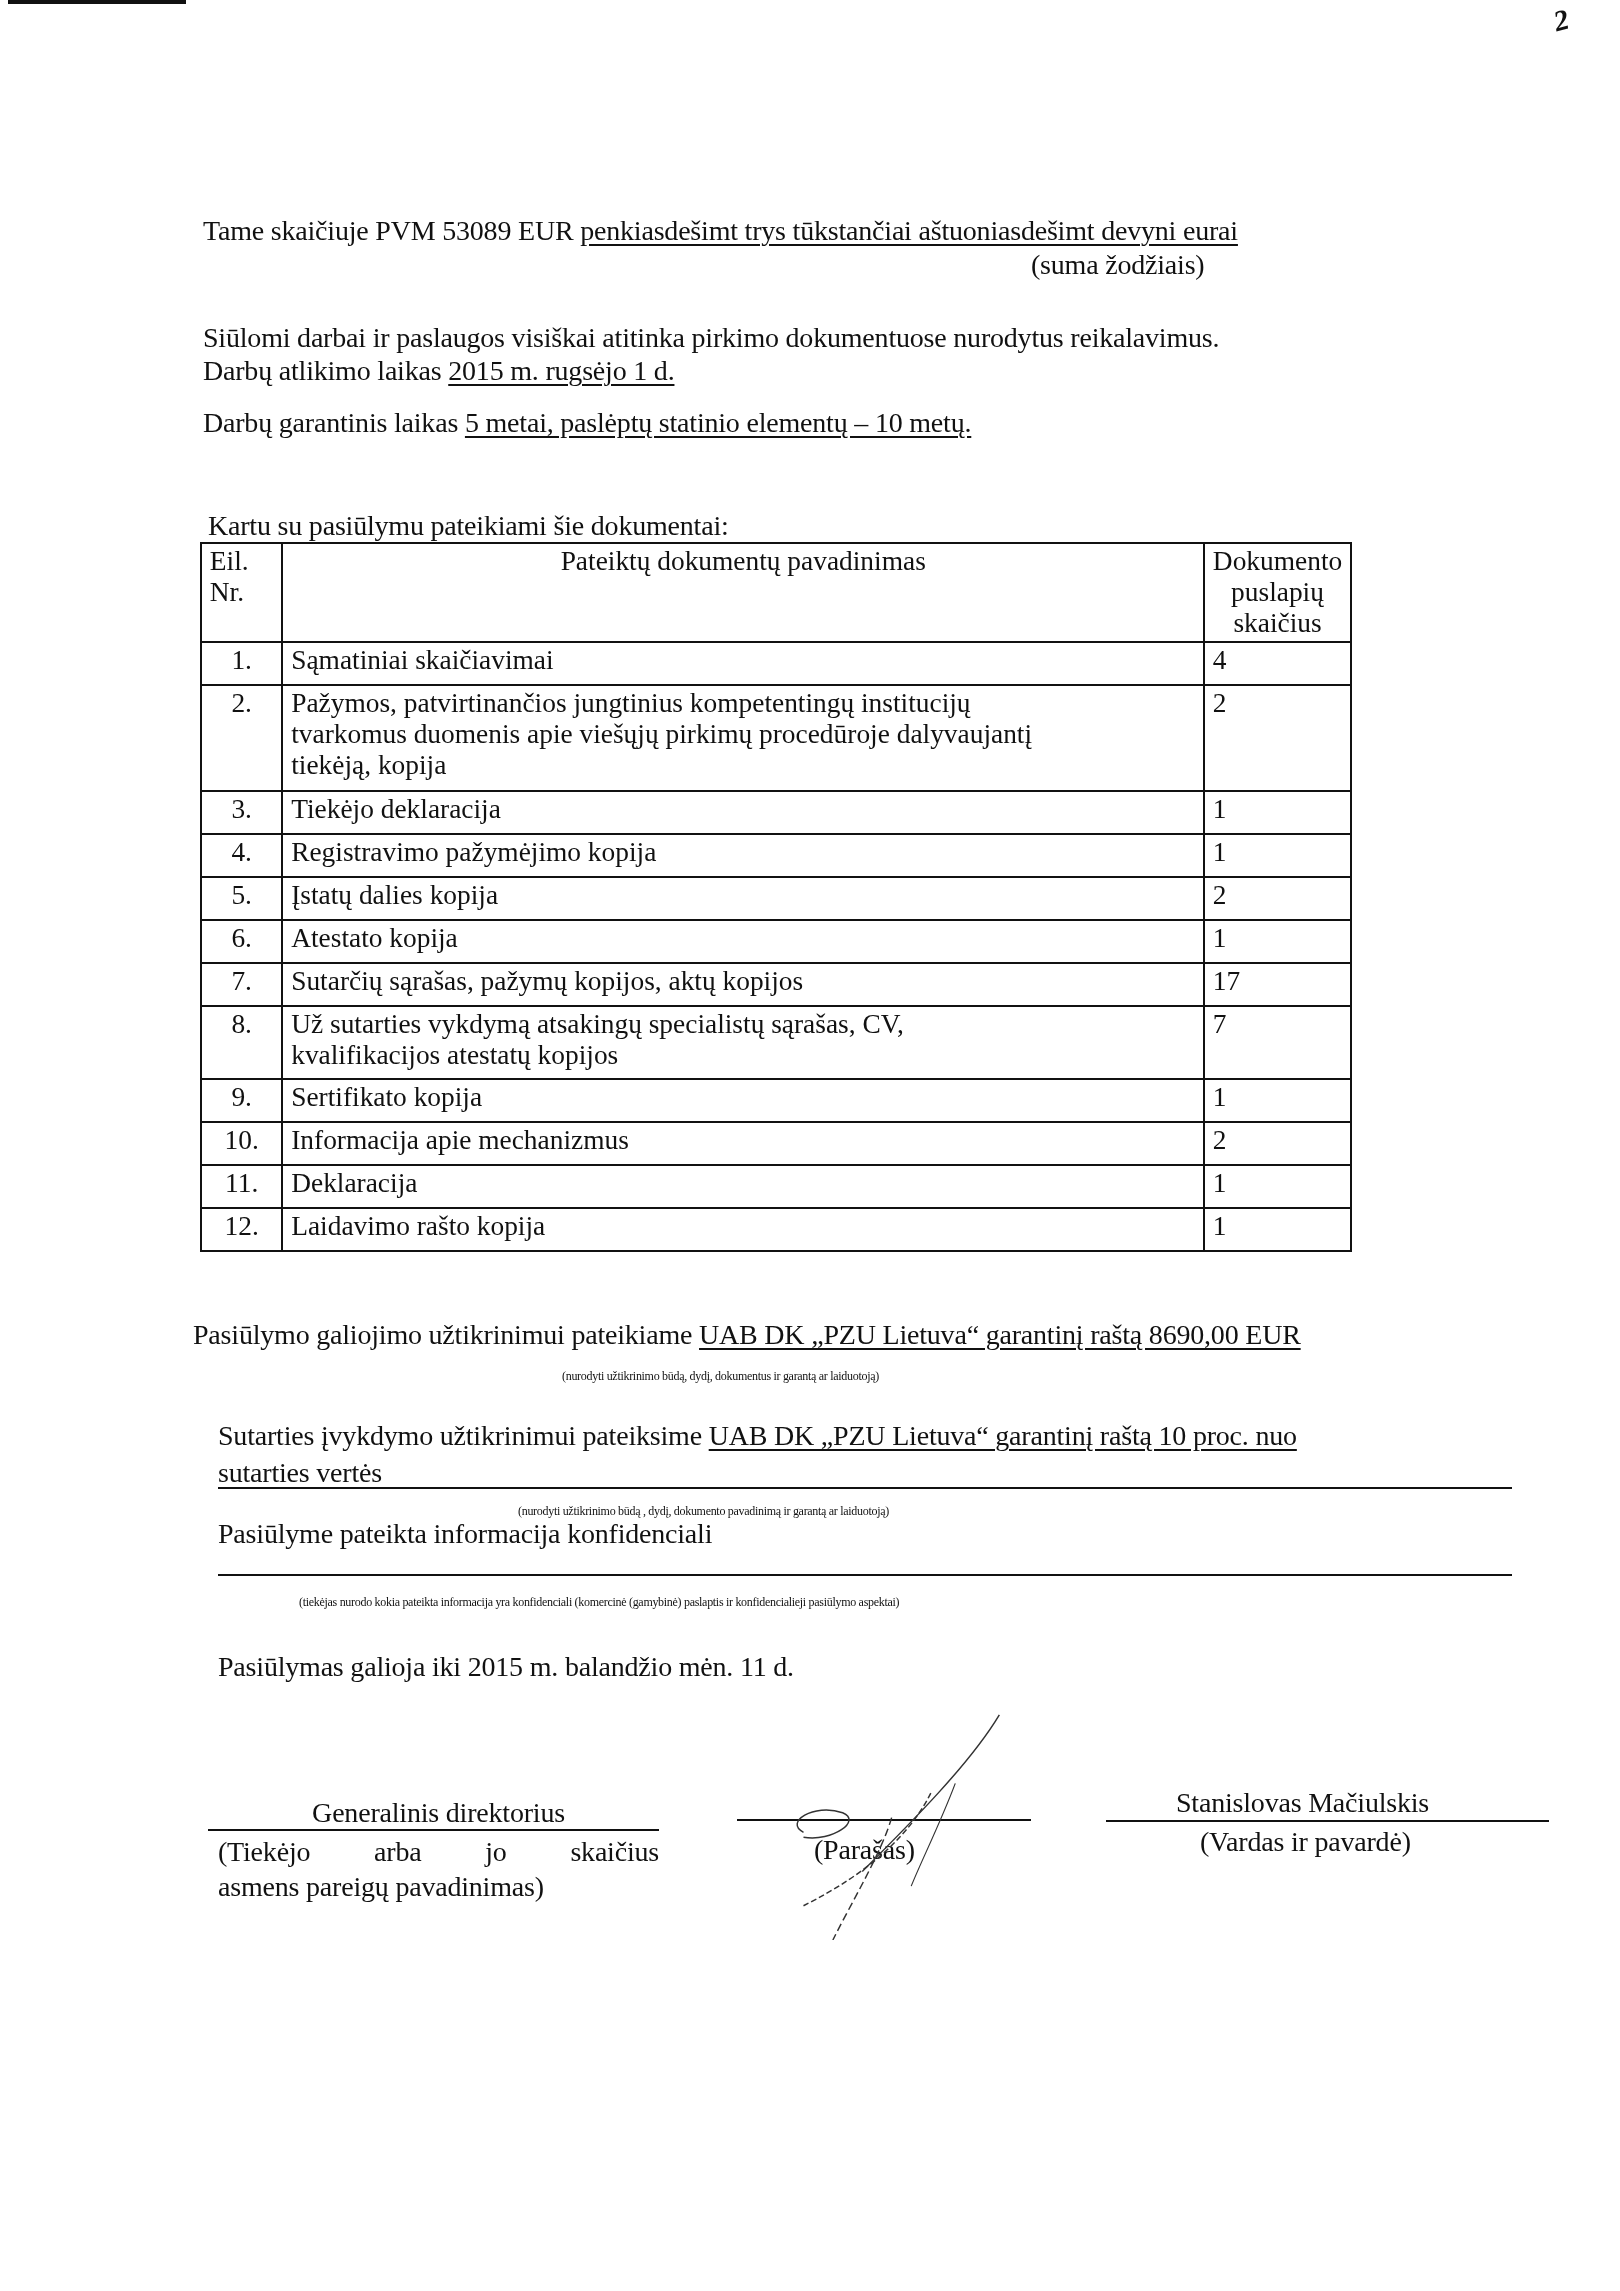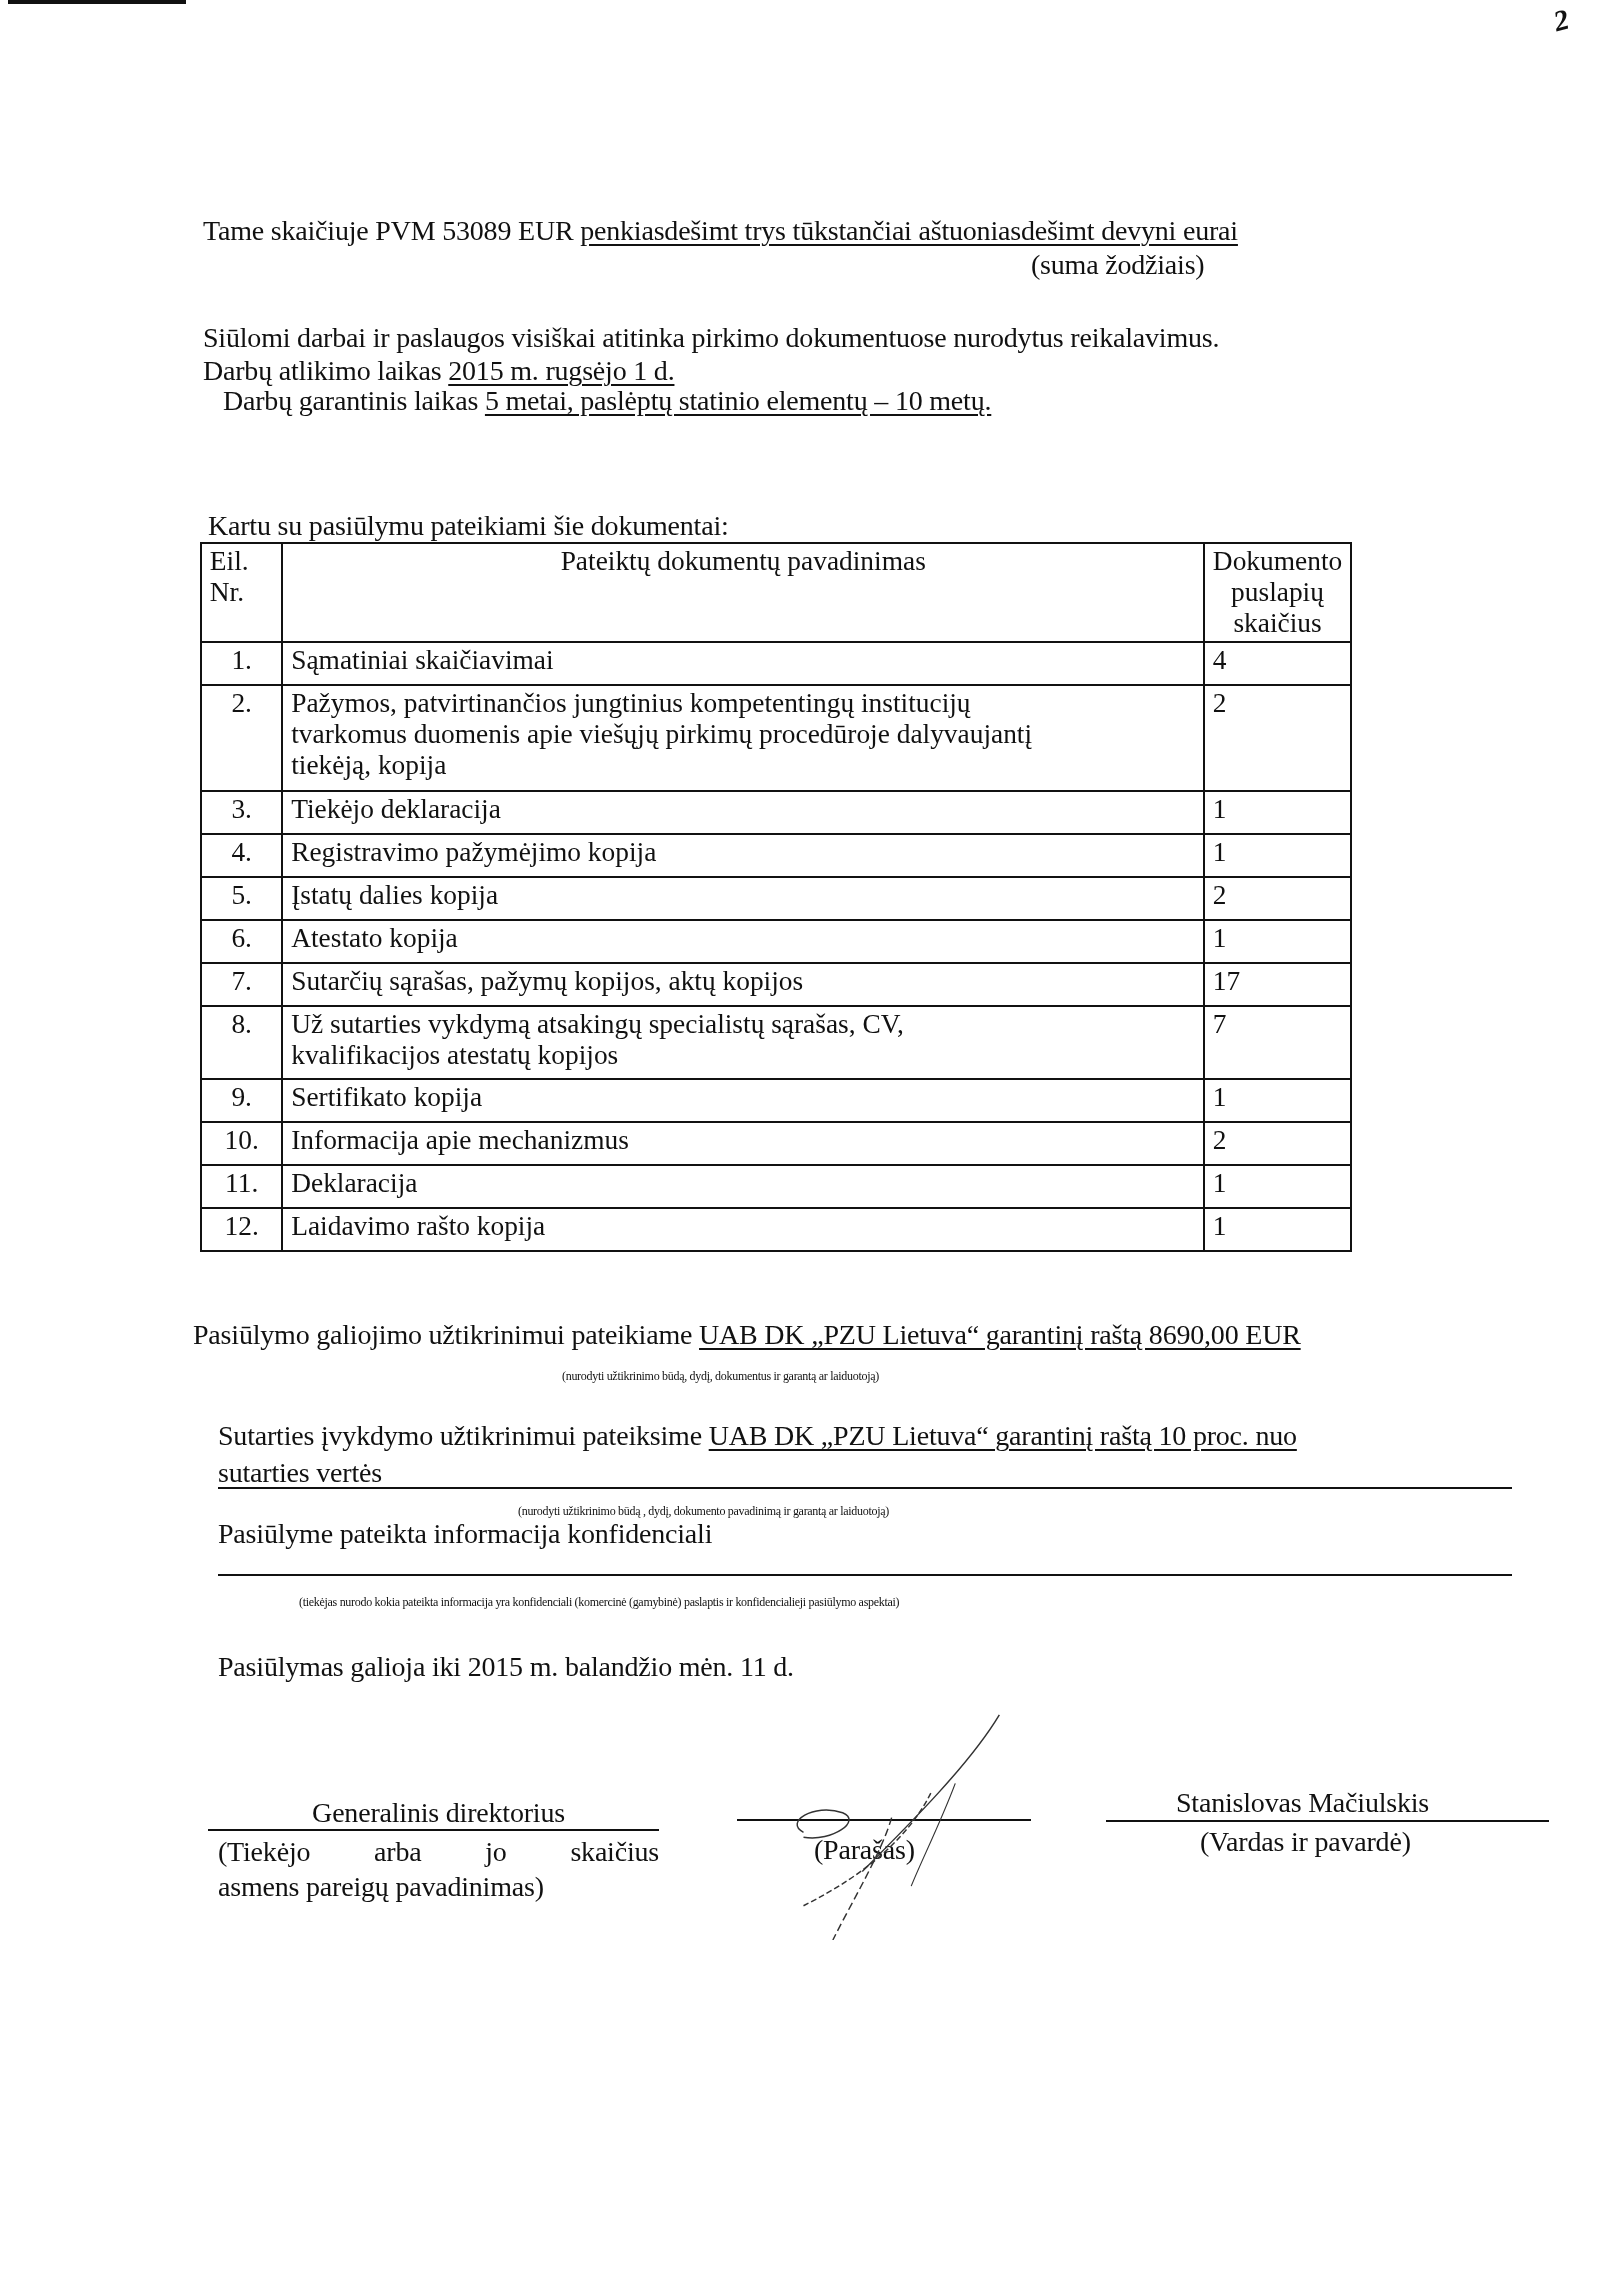--- a/index.html
+++ b/index.html
@@ -45,21 +45,21 @@
   <span>Tame skaičiuje PVM 53089 EUR</span>
   <span class="u">penkiasdešimt trys tūkstančiai aštuoniasdešimt devyni eurai</span>
 </div>
 <div class="abs t29" style="left:1022px; top:248px;margin-left:9px;">(suma žodžiais)</div>
 
 <div class="abs t29" style="left:203px; top:321px;">Siūlomi darbai ir paslaugos visiškai atitinka pirkimo dokumentuose nurodytus reikalavimus.</div>
 <div class="abs t29" style="left:203px; top:354px;">
   <span>Darbų atlikimo laikas</span>
   <span class="u">2015 m. rugsėjo 1 d.</span>
 </div>
-<div class="abs t29" style="left:203px; top:384px;margin-left:20px;">
+<div class="abs t29" style="left:203px; top:406px;">
   <span>Darbų garantinis laikas</span>
   <span class="u">5 metai, paslėptų statinio elementų – 10 metų.</span>
 </div>
 
 <div class="abs t29" style="left:208px; top:509px;">Kartu su pasiūlymu pateikiami šie dokumentai:</div>
 
 <table class="docs">
   <thead>
     <tr>
       <th class="c-nr" style="text-align:left;">Eil. Nr.</th>

